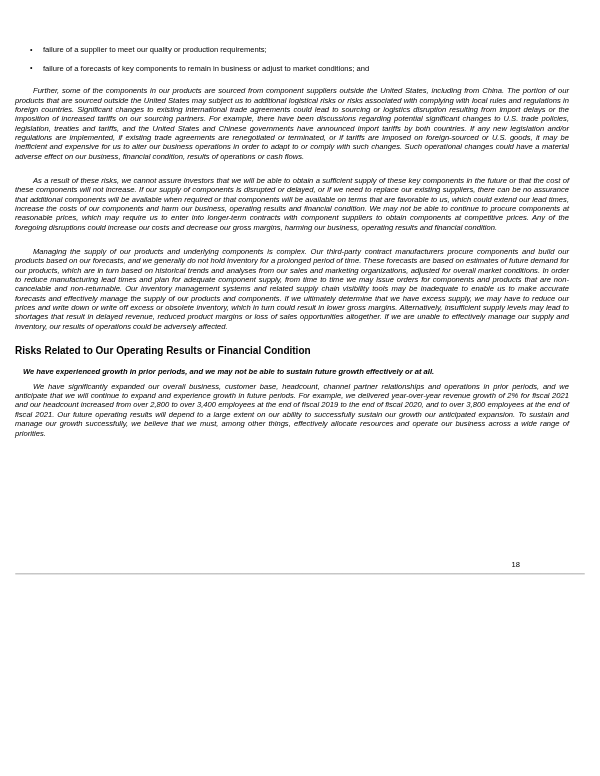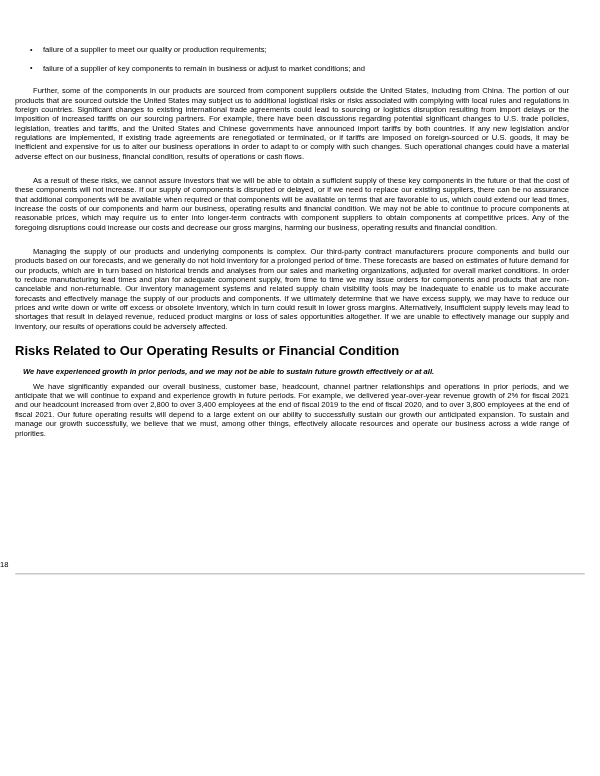--- a/index.html
+++ b/index.html
@@ -35,42 +35,43 @@
   .marker {
     position: absolute;
     left: -13px;
     top: -0.5px;
     font-size: 7px;
   }
   p.para {
     margin: 0 16px 15px 0;
     text-indent: 18px;
     text-align: justify;
+    font-style: italic;
   }
   .h-italic {
     font-style: italic;
     font-weight: bold;
     font-size: 7.6px;
     line-height: 9.35px;
     margin: 4px 0 12px 0;
     text-align: justify;
   }
   .h-italic.tight { margin: 0 0 5px 8px; }
   .h-bold {
     font-weight: bold;
-    font-size: 13px;
+    font-size: 10px;
     line-height: 9.35px;
     margin: 8px 0 12px 0;
   }
   .page-number {
     position: absolute;
     top: 560px;
     left: 0;
     width: 520px;
-    text-align: left;
+    text-align: right;
     font-size: 7.6px;
     line-height: 9.35px;
   }
   .divider {
     position: absolute;
     top: 572.5px;
     left: 15px;
     width: 570px;
     height: 2px;
     background: linear-gradient(to bottom, #b7b7b7 0%, #d9d9d9 55%, #efefef 100%);
@@ -83,21 +84,21 @@
 <div class="page">
   <div class="content">
 
     <ul class="bullets">
       <li>
         <span class="marker">•</span>
         <span>failure of a supplier to meet our quality or production requirements;</span>
       </li>
       <li>
         <span class="marker">•</span>
-        <span>failure of a supplier of key components to remain in business or adjust to market conditions; and</span>
+        <span>failure of a forecasts of key components to remain in business or adjust to market conditions; and</span>
       </li>
     </ul>
 
     <p class="para">Further, some of the components in our products are sourced from component suppliers outside the United States, including from China. The portion of our products that are sourced outside the United States may subject us to additional logistical risks or risks associated with complying with local rules and regulations in foreign countries. Significant changes to existing international trade agreements could lead to sourcing or logistics disruption resulting from import delays or the imposition of increased tariffs on our sourcing partners. For example, there have been discussions regarding potential significant changes to U.S. trade policies, legislation, treaties and tariffs, and the United States and Chinese governments have announced import tariffs by both countries. If any new legislation and/or regulations are implemented, if existing trade agreements are renegotiated or terminated, or if tariffs are imposed on foreign-sourced or U.S. goods, it may be inefficient and expensive for us to alter our business operations in order to adapt to or comply with such changes. Such operational changes could have a material adverse effect on our business, financial condition, results of operations or cash flows.</p>
 
     <p class="para">As a result of these risks, we cannot assure investors that we will be able to obtain a sufficient supply of these key components in the future or that the cost of these components will not increase. If our supply of components is disrupted or delayed, or if we need to replace our existing suppliers, there can be no assurance that additional components will be available when required or that components will be available on terms that are favorable to us, which could extend our lead times, increase the costs of our components and harm our business, operating results and financial condition. We may not be able to continue to procure components at reasonable prices, which may require us to enter into longer-term contracts with component suppliers to obtain components at competitive prices. Any of the foregoing disruptions could increase our costs and decrease our gross margins, harming our business, operating results and financial condition.</p>
 
 
     <p class="para">Managing the supply of our products and underlying components is complex. Our third-party contract manufacturers procure components and build our products based on our forecasts, and we generally do not hold inventory for a prolonged period of time. These forecasts are based on estimates of future demand for our products, which are in turn based on historical trends and analyses from our sales and marketing organizations, adjusted for overall market conditions. In order to reduce manufacturing lead times and plan for adequate component supply, from time to time we may issue orders for components and products that are non-cancelable and non-returnable. Our inventory management systems and related supply chain visibility tools may be inadequate to enable us to make accurate forecasts and effectively manage the supply of our products and components. If we ultimately determine that we have excess supply, we may have to reduce our prices and write down or write off excess or obsolete inventory, which in turn could result in lower gross margins. Alternatively, insufficient supply levels may lead to shortages that result in delayed revenue, reduced product margins or loss of sales opportunities altogether. If we are unable to effectively manage our supply and inventory, our results of operations could be adversely affected.</p>
 

